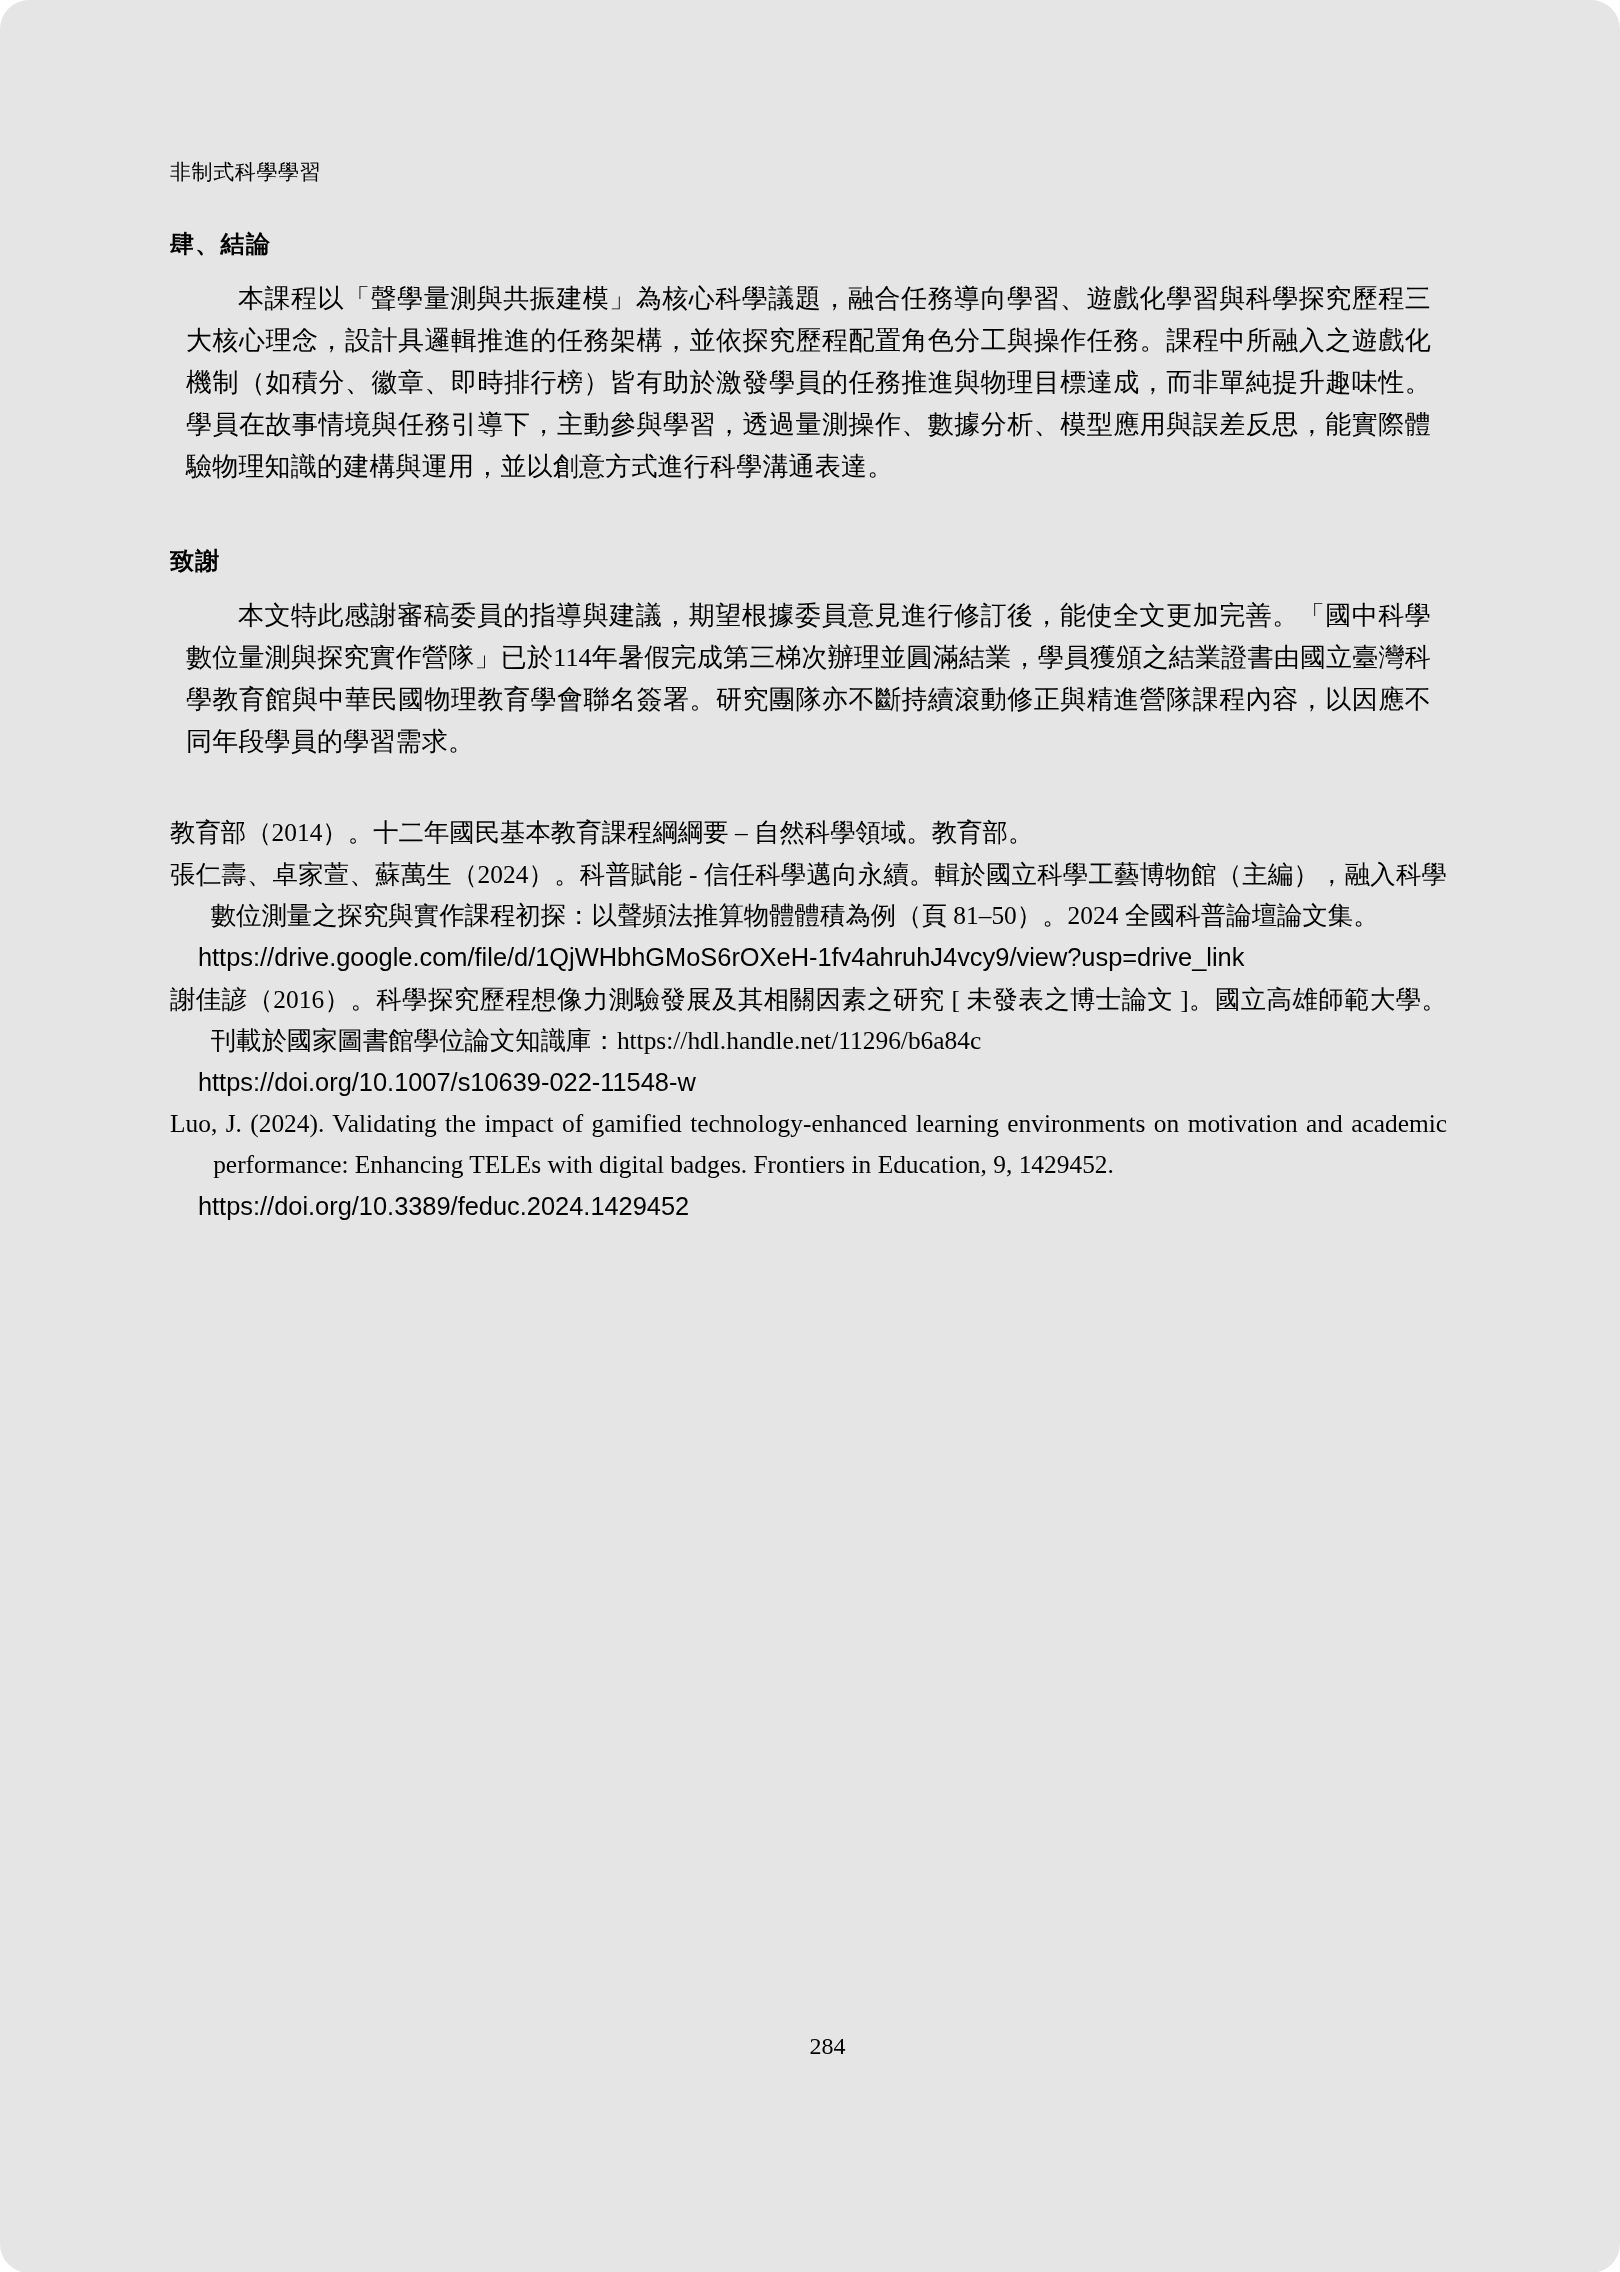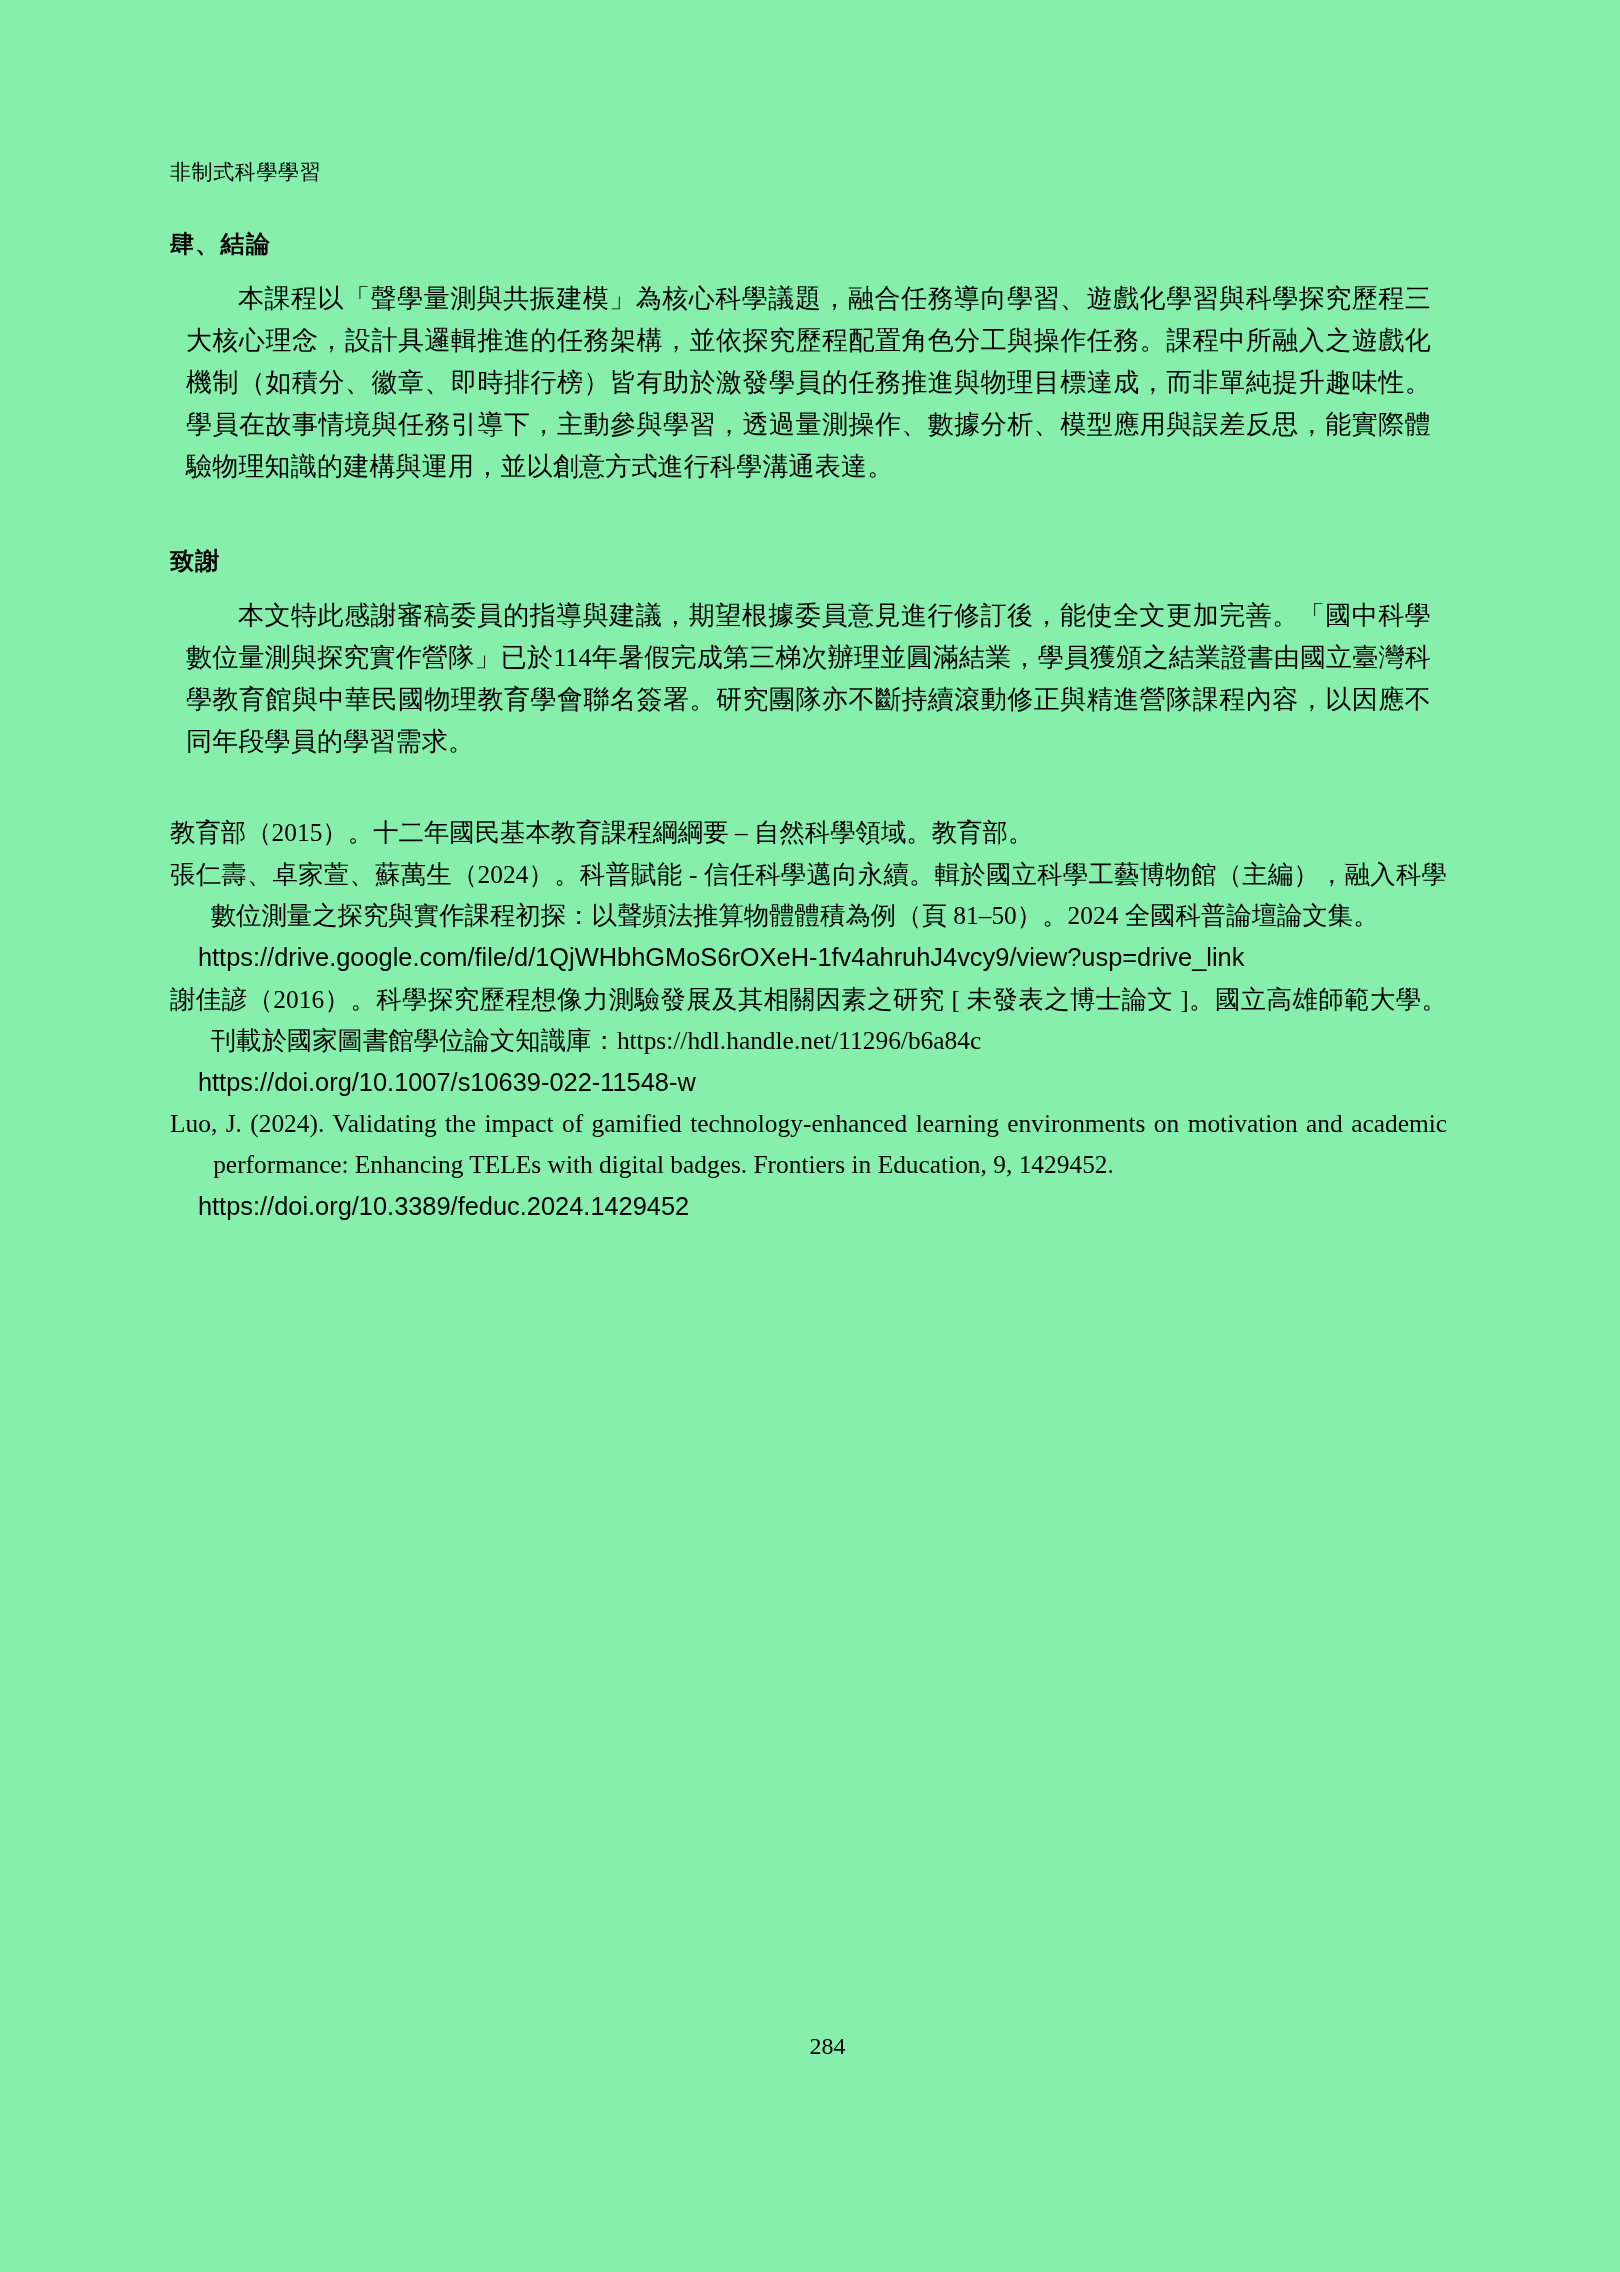--- a/index.html
+++ b/index.html
@@ -4,24 +4,25 @@
 <style>
   html, body {
     margin: 0;
     padding: 0;
     background: #ffffff;
   }
   .page {
     position: relative;
     width: 1620px;
     height: 2273px;
-    background: #86efac;
+    background: #e5e5e5;
     box-sizing: border-box;
     font-family: "Liberation Serif", "DejaVu Serif", serif;
     color: #000000;
+    border-radius: 29px;
   }
   .content {
     position: absolute;
     left: 170px;
     top: 159px;
     width: 1277px;
   }
   .running-head {
     font-family: "DejaVu Sans", "Liberation Sans", sans-serif;
     font-size: 21px;
@@ -100,21 +101,21 @@
 
     <div class="block-gap-large"></div>
 
     <h2 class="section-heading">致謝</h2>
     <p class="body-text indent-2">本文特此感謝審稿委員的指導與建議，期望根據委員意見進行修訂後，能使全文更加完善。「國中科學數位量測與探究實作營隊」已於114年暑假完成第三梯次辦理並圓滿結業，學員獲頒之結業證書由國立臺灣科學教育館與中華民國物理教育學會聯名簽署。研究團隊亦不斷持續滾動修正與精進營隊課程內容，以因應不同年段學員的學習需求。</p>
 
     <div class="block-gap-med"></div>
 
 
     <div class="refs">
-      <p class="ref-item">教育部（2015）。十二年國民基本教育課程綱綱要 – 自然科學領域。教育部。</p>
+      <p class="ref-item">教育部（2014）。十二年國民基本教育課程綱綱要 – 自然科學領域。教育部。</p>
       <p class="ref-item">張仁壽、卓家萱、蘇萬生（2024）。科普賦能 - 信任科學邁向永續。輯於國立科學工藝博物館（主編），融入科學數位測量之探究與實作課程初探：以聲頻法推算物體體積為例（頁 81–50）。2024 全國科普論壇論文集。</p>
       <p class="ref-url">https://drive.google.com/file/d/1QjWHbhGMoS6rOXeH-1fv4ahruhJ4vcy9/view?usp=drive_link</p>
       <p class="ref-item">謝佳諺（2016）。科學探究歷程想像力測驗發展及其相關因素之研究 [ 未發表之博士論文 ]。國立高雄師範大學。刊載於國家圖書館學位論文知識庫：https://hdl.handle.net/11296/b6a84c</p>
       <p class="ref-url">https://doi.org/10.1007/s10639-022-11548-w</p>
       <p class="ref-item en">Luo, J. (2024). Validating the impact of gamified technology-enhanced learning environments on motivation and academic performance: Enhancing TELEs with digital badges. Frontiers in Education, 9, 1429452.</p>
       <p class="ref-url">https://doi.org/10.3389/feduc.2024.1429452</p>
     </div>
 
   </div>
 

